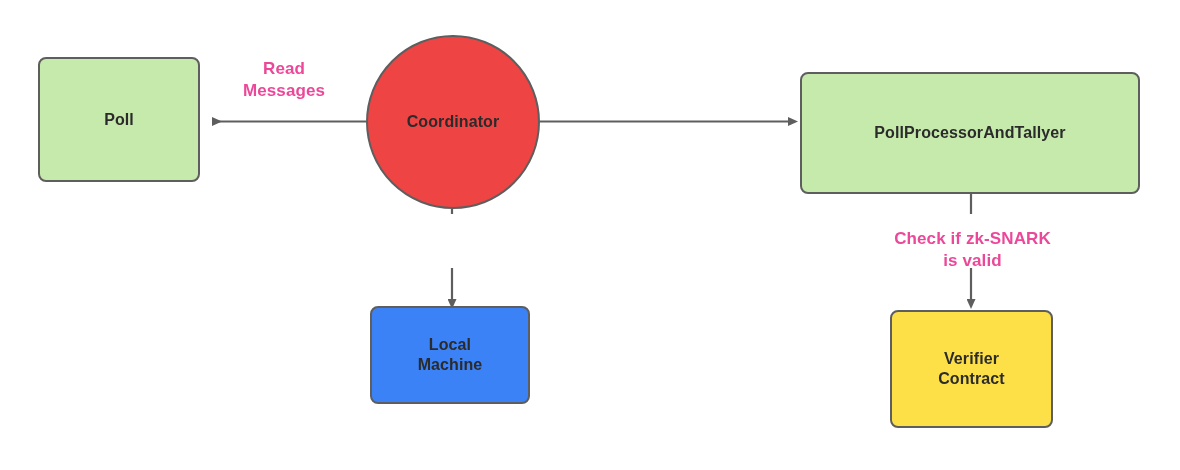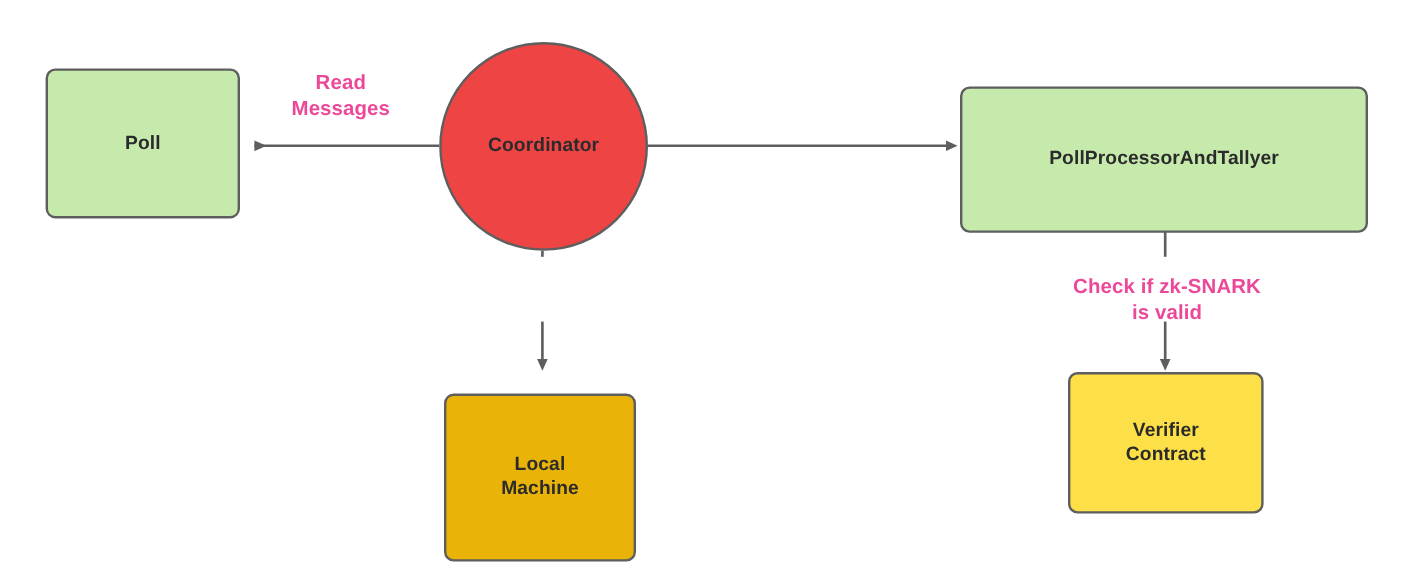--- a/index.html
+++ b/index.html
@@ -94,21 +94,21 @@
   </div>
 
   <div class="node node-circle" style="left:366px; top:35px; width:174px; height:174px; background:#ef4444;">
     <span>Coordinator</span>
   </div>
 
   <div class="node" style="left:800px; top:72px; width:340px; height:122px; background:#c6e9ac;">
     <span>PollProcessorAndTallyer</span>
   </div>
 
-  <div class="node" style="left:370px; top:328px; width:160px; height:140px; background:#eab308;">
+  <div class="node" style="left:370px; top:306px; width:160px; height:98px; background:#3b82f6;">
     <span style="white-space:pre-line;">Local
 Machine</span>
   </div>
 
   <div class="node" style="left:890px; top:310px; width:163px; height:118px; background:#fde047;">
     <span style="white-space:pre-line;">Verifier
 Contract</span>
   </div>
 
   <div class="edge-label" style="left:202px; top:58px; width:164px;">Read

